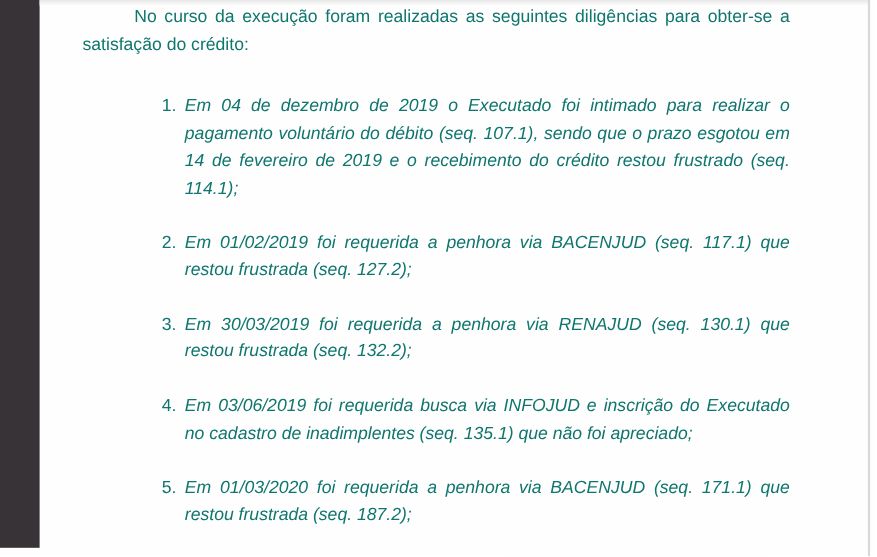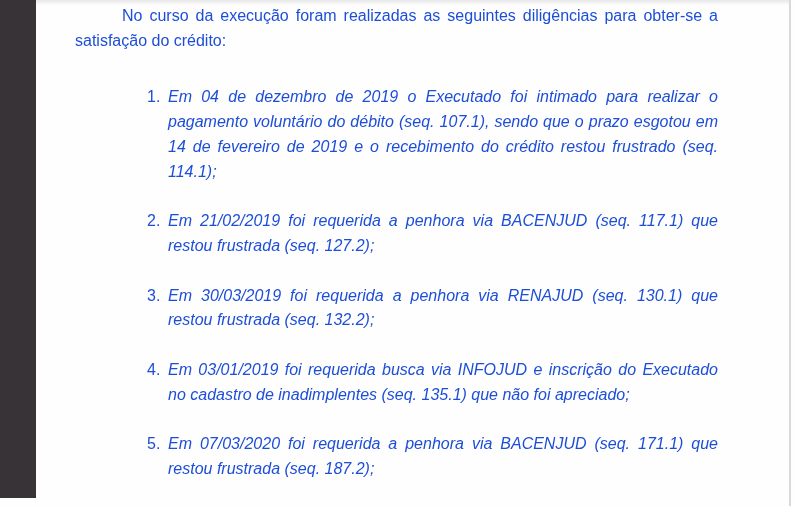--- a/index.html
+++ b/index.html
@@ -38,21 +38,21 @@
     width: 2px;
     height: 506px;
     background: #d9d9d9;
   }
   .content {
     position: absolute;
     left: 75px;
     top: 0;
     width: 643px;
     padding-top: 4px;
-    color: #1d4ed8;
+    color: #0f766e;
     font-size: 16px;
     line-height: 24.7px;
     text-align: justify;
   }
   .intro {
     margin: 0 0 32px 0;
     text-indent: 47px;
   }
   .list {
     margin: 0 0 0 72px;
@@ -89,33 +89,33 @@
 
     <div class="list">
 
       <div class="list-item">
         <span class="num">1.</span>
         <span class="itext">Em 04 de dezembro de 2019 o Executado foi intimado para realizar o pagamento voluntário do débito (seq. 107.1), sendo que o prazo esgotou em 14 de fevereiro de 2019 e o recebimento do crédito restou frustrado (seq. 114.1);</span>
       </div>
 
       <div class="list-item">
         <span class="num">2.</span>
-        <span class="itext">Em 21/02/2019 foi requerida a penhora via BACENJUD (seq. 117.1) que restou frustrada (seq. 127.2);</span>
+        <span class="itext">Em 01/02/2019 foi requerida a penhora via BACENJUD (seq. 117.1) que restou frustrada (seq. 127.2);</span>
       </div>
 
       <div class="list-item">
         <span class="num">3.</span>
         <span class="itext">Em 30/03/2019 foi requerida a penhora via RENAJUD (seq. 130.1) que restou frustrada (seq. 132.2);</span>
       </div>
 
       <div class="list-item">
         <span class="num">4.</span>
-        <span class="itext">Em 03/01/2019 foi requerida busca via INFOJUD e inscrição do Executado no cadastro de inadimplentes (seq. 135.1) que não foi apreciado;</span>
+        <span class="itext">Em 03/06/2019 foi requerida busca via INFOJUD e inscrição do Executado no cadastro de inadimplentes (seq. 135.1) que não foi apreciado;</span>
       </div>
 
       <div class="list-item">
         <span class="num">5.</span>
-        <span class="itext">Em 07/03/2020 foi requerida a penhora via BACENJUD (seq. 171.1) que restou frustrada (seq. 187.2);</span>
+        <span class="itext">Em 01/03/2020 foi requerida a penhora via BACENJUD (seq. 171.1) que restou frustrada (seq. 187.2);</span>
       </div>
 
     </div>
   </div>
 </div>
 
 </body></html>

